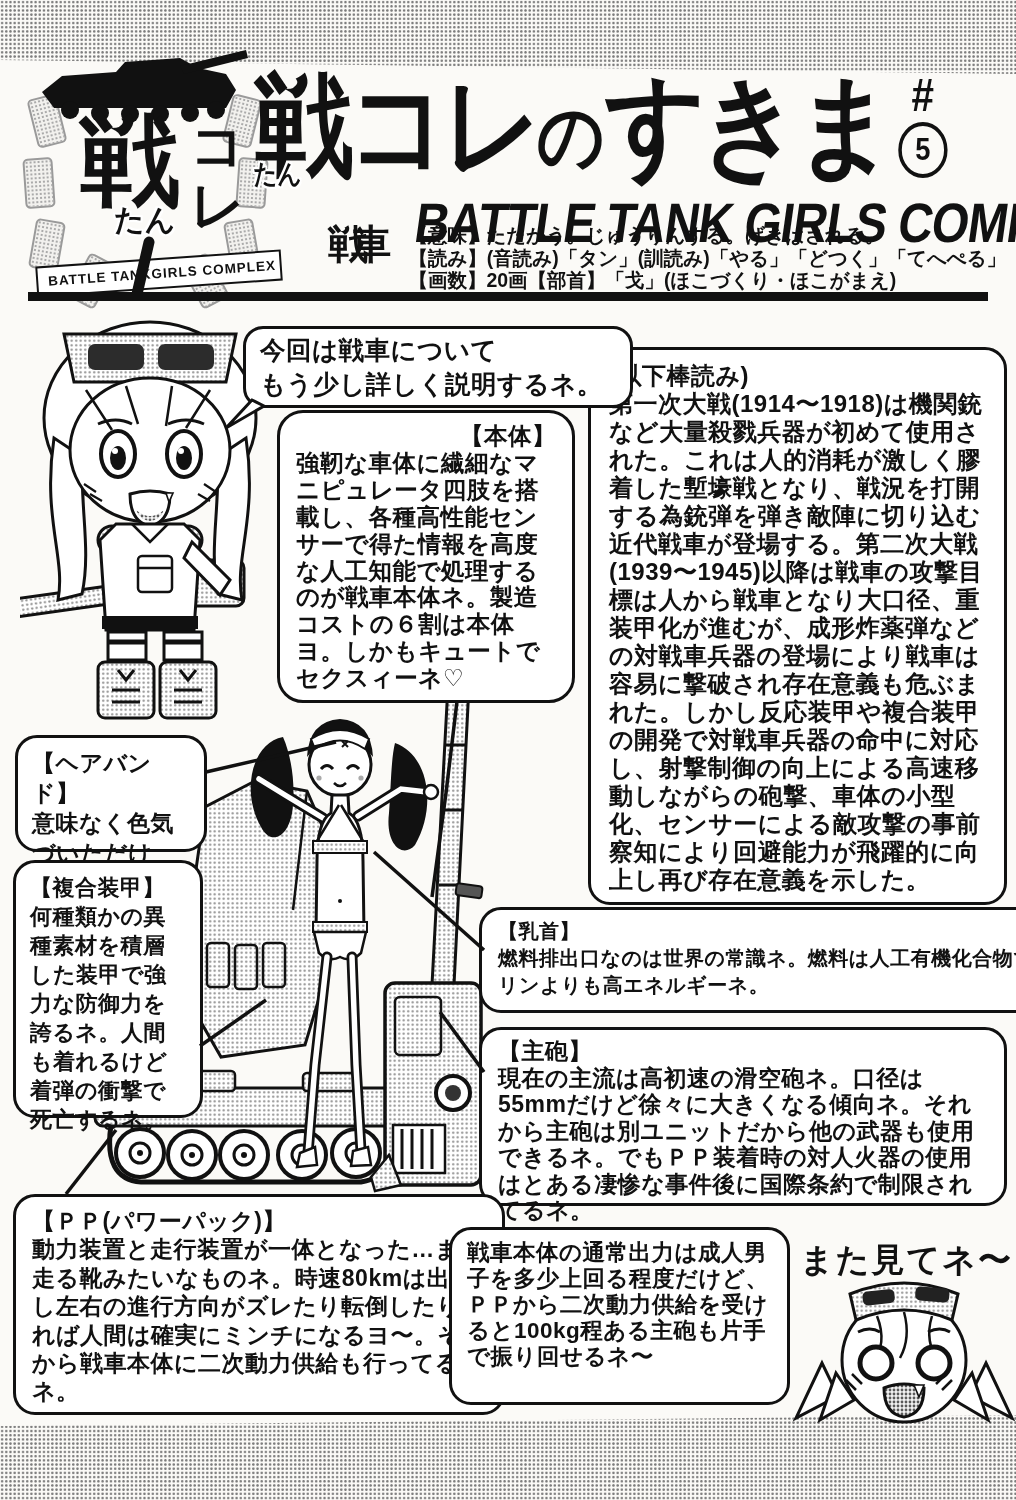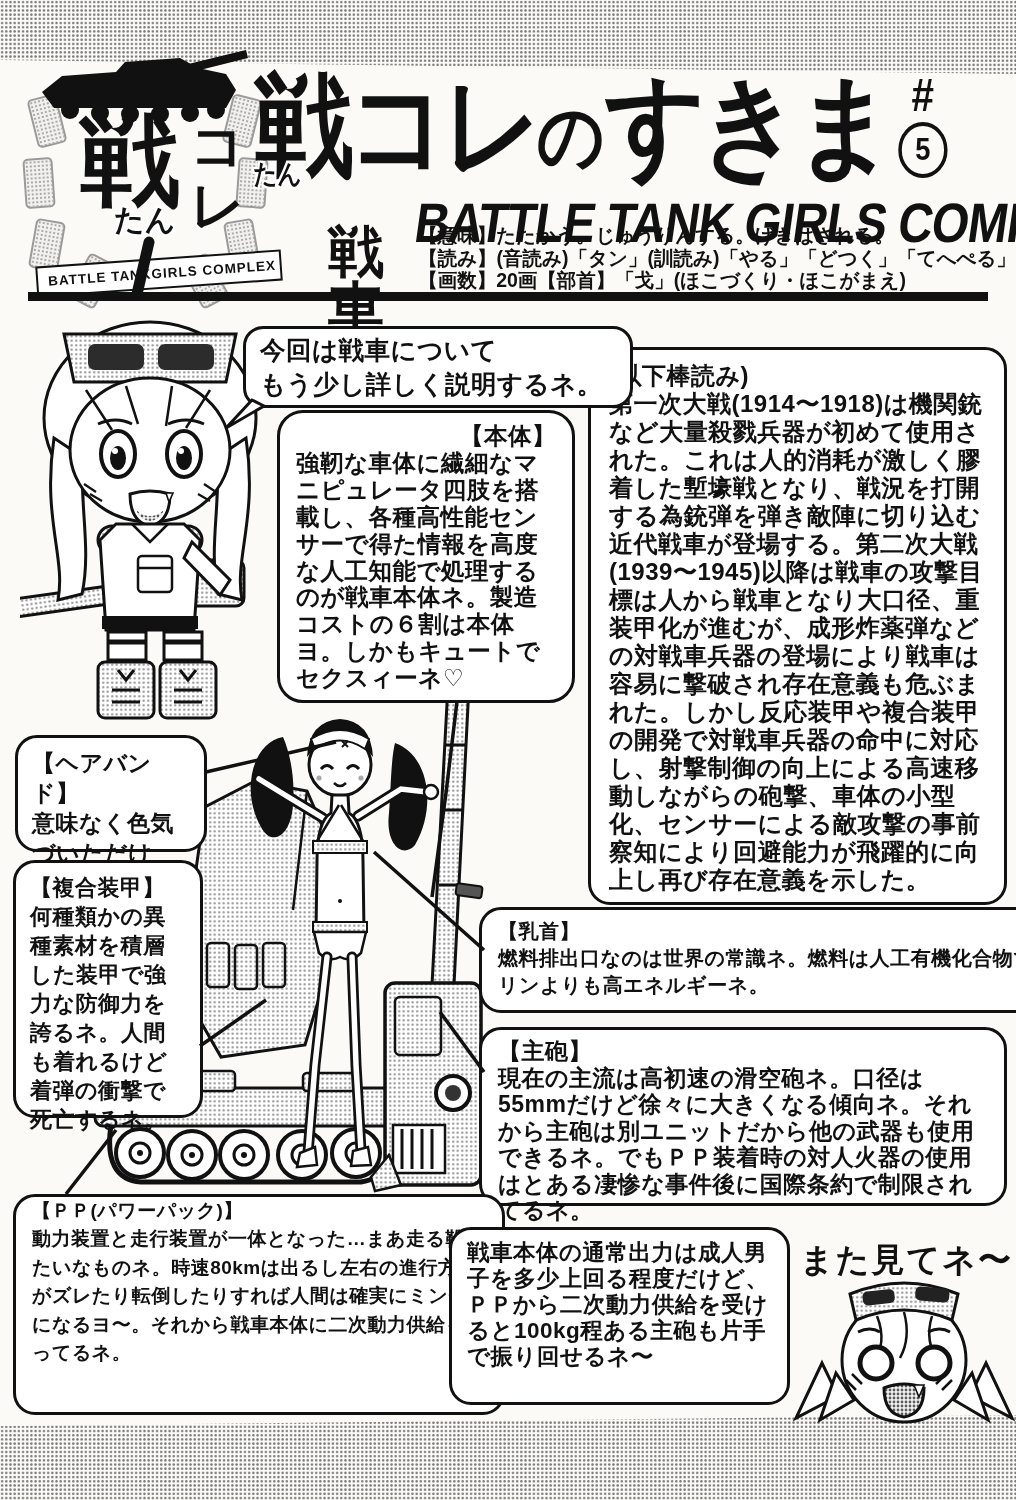--- a/index.html
+++ b/index.html
@@ -43,21 +43,21 @@
   .t-no{font-size:76px;font-weight:900;line-height:1;margin-top:28px;}
   .t-kanji{position:relative;}
   .t-furi{position:absolute;left:-2px;bottom:-10px;font-size:27px;font-weight:800;letter-spacing:0;}
   .t-issue{display:flex;flex-direction:column;align-items:center;margin-left:10px;margin-top:2px;}
   .t-hash{font-size:46px;font-weight:900;line-height:1;}
   .t-circle{width:48px;height:48px;border:4px solid #111;border-radius:50%;display:flex;align-items:center;justify-content:center;
     font-size:31px;font-weight:900;margin-top:4px;}
   .subtitle{position:absolute;font-size:47px;font-weight:900;letter-spacing:-1px;
     transform:skewX(-8deg) scale(1.02,1.18);transform-origin:left top;white-space:nowrap;z-index:5;}
   .kinfo{position:absolute;display:flex;align-items:flex-start;z-index:5;}
-  .kinfo-glyph{font-size:56px;font-weight:900;letter-spacing:-0.42em;line-height:1;padding-right:34px;}
+  .kinfo-glyph{font-size:40px;font-weight:900;letter-spacing:-0.42em;line-height:1;padding-right:34px;}
   .kinfo-lines{font-size:19.5px;font-weight:700;line-height:22.5px;letter-spacing:0;white-space:nowrap;}
   .rule{position:absolute;left:28px;top:292px;width:960px;height:9px;background:#111;z-index:5;}
   .bubble{
     position:absolute;background:#fff;border:3.5px solid #111;border-radius:20px;
     padding:4px 14px;font-size:25.5px;font-weight:600;line-height:34px;white-space:pre-line;z-index:25;
   }
   .outro-text{position:absolute;font-size:33px;font-weight:700;letter-spacing:2px;z-index:20;}
   svg{display:block;}
   .lines-overlay{position:absolute;left:0;top:0;z-index:30;pointer-events:none;}
   .illo{position:absolute;z-index:10;}
@@ -301,21 +301,21 @@
   <div class="box jp" style="left:479px;top:907px;width:632px;height:106px;font-size:20px;line-height:27px;padding:8px 16px;">
     <span class="b-title" style="display:block;">【乳首】</span>
     <span class="b-body">燃料排出口なのは世界の常識ネ。燃料は人工有機化合物でガソリンよりも高エネルギーネ。</span>
   </div>
 
   <div class="box jp" style="left:479px;top:1027px;width:528px;height:179px;font-size:23px;line-height:26.5px;padding:8px 16px;">
     <span class="b-title" style="display:block;">【主砲】</span>
     <span class="b-body">現在の主流は高初速の滑空砲ネ。口径は55mmだけど徐々に大きくなる傾向ネ。それから主砲は別ユニットだから他の武器も使用できるネ。でもＰＰ装着時の対人火器の使用はとある凄惨な事件後に国際条約で制限されてるネ。</span>
   </div>
 
-  <div class="box jp" style="left:13px;top:1194px;width:492px;height:221px;font-size:19px;line-height:28.4px;padding:0 16px;">
+  <div class="box jp" style="left:13px;top:1194px;width:492px;height:221px;font-size:23px;line-height:28.4px;padding:10px 16px;">
     <span class="b-title" style="display:block;">【ＰＰ(パワーパック)】</span>
     <span class="b-body">動力装置と走行装置が一体となった…まあ走る靴みたいなものネ。時速80kmは出るし左右の進行方向がズレたり転倒したりすれば人間は確実にミンチになるヨ〜。それから戦車本体に二次動力供給も行ってるネ。</span>
   </div>
 
   <div class="box jp" style="left:449px;top:1227px;width:341px;height:178px;font-size:22.5px;line-height:26px;padding:10px 15px;">
     <span class="b-body">戦車本体の通常出力は成人男子を多少上回る程度だけど、ＰＰから二次動力供給を受けると100kg程ある主砲も片手で振り回せるネ〜</span>
   </div>
 
   <div class="outro-text jp" style="left:800px;top:1238px;">また見てネ〜</div>
 

